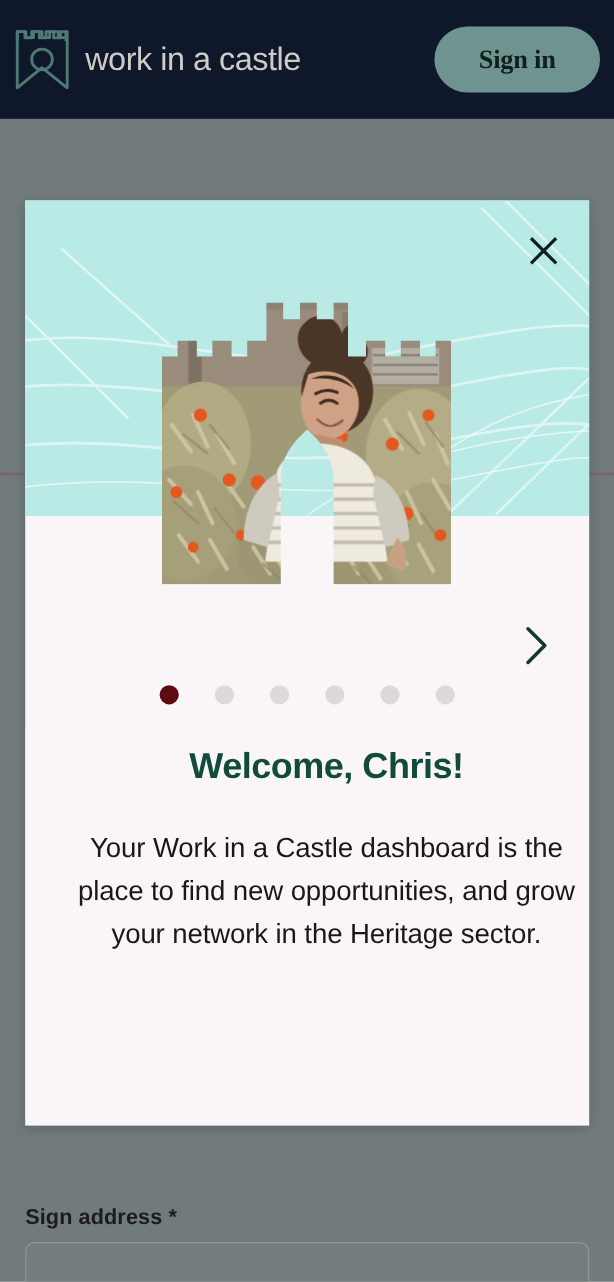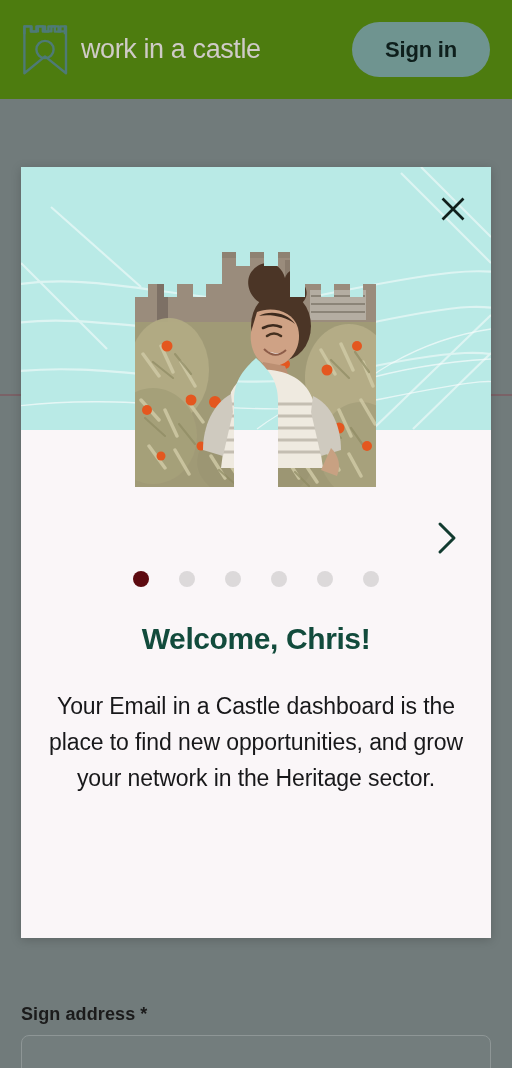--- a/index.html
+++ b/index.html
@@ -61,24 +61,24 @@
     border: 1px solid #8e9696;
     border-radius: 8px;
     background: #737d7d;
   }
 
   
   .site-header {
     position: absolute;
     left: 0; top: 0;
     width: 512px; height: 99px;
-    background: #4d7c0f;
+    background: #0f172a;
     display: flex;
     align-items: center;
-    padding: 0 22px;
+    padding: 0 12px;
     z-index: 30;
   }
 
   .brand {
     display: flex;
     align-items: center;
     gap: 13px;
     flex: 1;
   }
 
@@ -93,21 +93,21 @@
 
   .signin-btn {
     height: 55px;
     min-width: 138px;
     border-radius: 28px;
     background: #6f9490;
     color: #0e1f1c;
     border: none;
     font-size: 22px;
     font-weight: bold;
-    font-family: Liberation Sans, sans-serif;
+    font-family: Liberation Serif, serif;
     letter-spacing: -.2px;
     cursor: pointer;
   }
 
   
   .modal {
     position: absolute;
     left: 21px; top: 167px;
     width: 470px; height: 771px;
     background: #faf6f8;
@@ -176,21 +176,21 @@
     border-radius: 50%;
     background: #dcd9da;
     border: none;
     padding: 0;
     cursor: pointer;
   }
   .dot.active { background: #5d0a10; }
 
   .modal-body {
     position: absolute;
-    left: 0; top: 455px;
+    left: 16px; top: 455px;
     width: 470px;
     padding: 0 26px;
     text-align: center;
   }
 
   .modal-title {
     font-size: 30px;
     font-weight: bold;
     color: #124b3c;
     letter-spacing: -.4px;
@@ -404,15 +404,15 @@
     <button class="dot active"></button>
     <button class="dot"></button>
     <button class="dot"></button>
     <button class="dot"></button>
     <button class="dot"></button>
     <button class="dot"></button>
   </div>
 
   <div class="modal-body">
     <div class="modal-title">Welcome, Chris!</div>
-    <div class="modal-text">Your Email in a Castle dashboard is the place to find new opportunities, and grow your network in the Heritage sector.</div>
+    <div class="modal-text">Your Work in a Castle dashboard is the place to find new opportunities, and grow your network in the Heritage sector.</div>
   </div>
 </div>
 
 </body></html>

